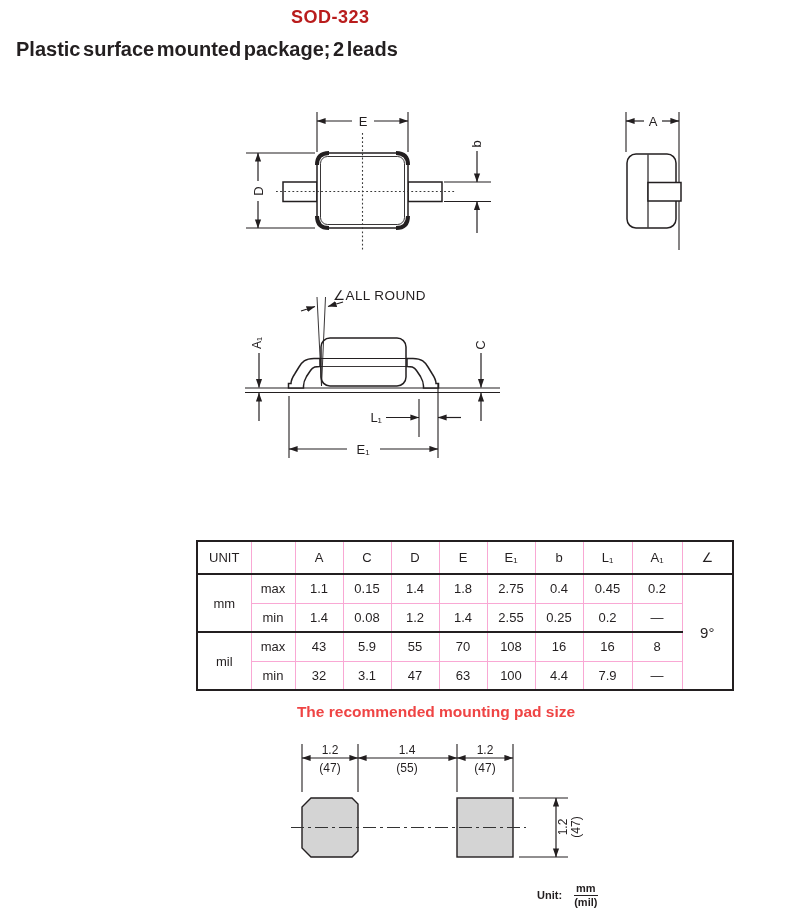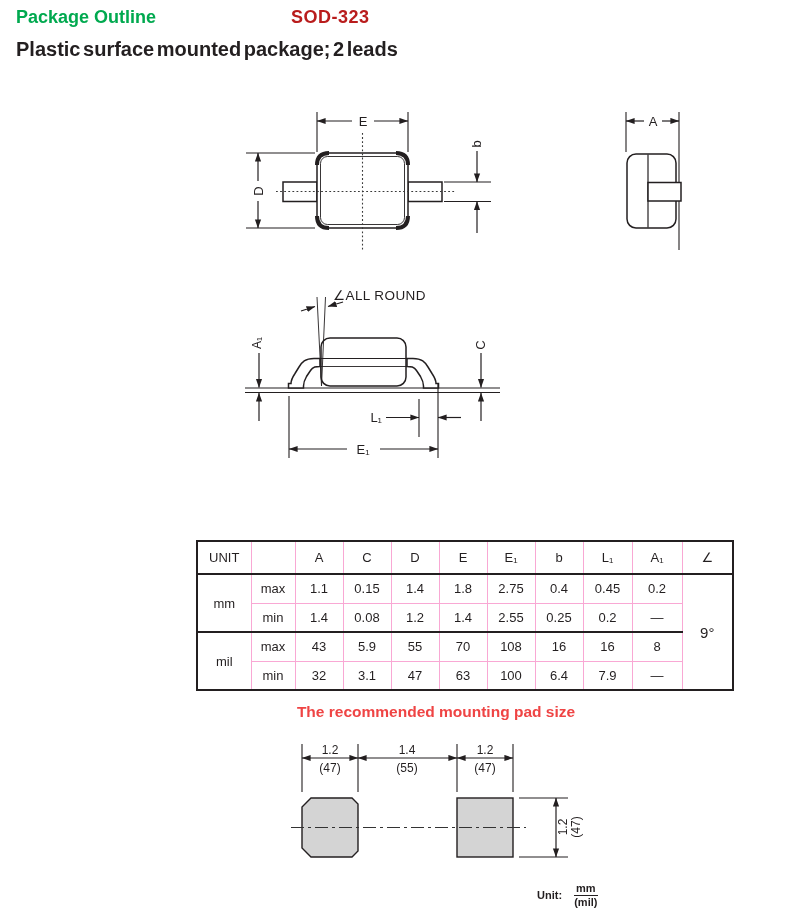--- a/index.html
+++ b/index.html
@@ -47,21 +47,20 @@
     font-size:11px; font-weight:bold; gap:12px;
   }
   .unit-note .frac { display:inline-flex; flex-direction:column; align-items:center; line-height:1.15; }
   .unit-note .num { border-bottom:1px solid #231f20; padding:0 2px; }
 </style>
 </head>
 <body>
 
 <div class="page">
 
-  <div class="page-title accent" style="color: rgb(0, 169, 79);">Package Outline</div>
   <div class="part-name accent" style="color: #b91c1c; margin-left: 36px;">SOD-323</div>
   <div class="subtitle">Plastic surface mounted package; 2 leads</div>
 
   <svg class="art" width="798" height="912" viewBox="0 0 798 912">
     <defs>
       <marker id="ah" markerWidth="10" markerHeight="8" refX="8.6" refY="3.5" orient="auto-start-reverse" markerUnits="userSpaceOnUse">
         <path d="M0,0.4 L8.8,3.5 L0,6.6 Z" fill="#231f20"></path>
       </marker>
     </defs>
 
@@ -243,21 +242,21 @@
       <td>16</td>
       <td>8</td>
     </tr>
     <tr>
       <td>min</td>
       <td>32</td>
       <td>3.1</td>
       <td>47</td>
       <td>63</td>
       <td>100</td>
-      <td>6.4</td>
+      <td>4.4</td>
       <td>7.9</td>
       <td>—</td>
     </tr>
   </tbody>
     </table>
 
   <div class="pad-heading accent" style="color: #ef4444;">The recommended mounting pad size</div>
 
   <div class="unit-note">
     <span>Unit:</span>

